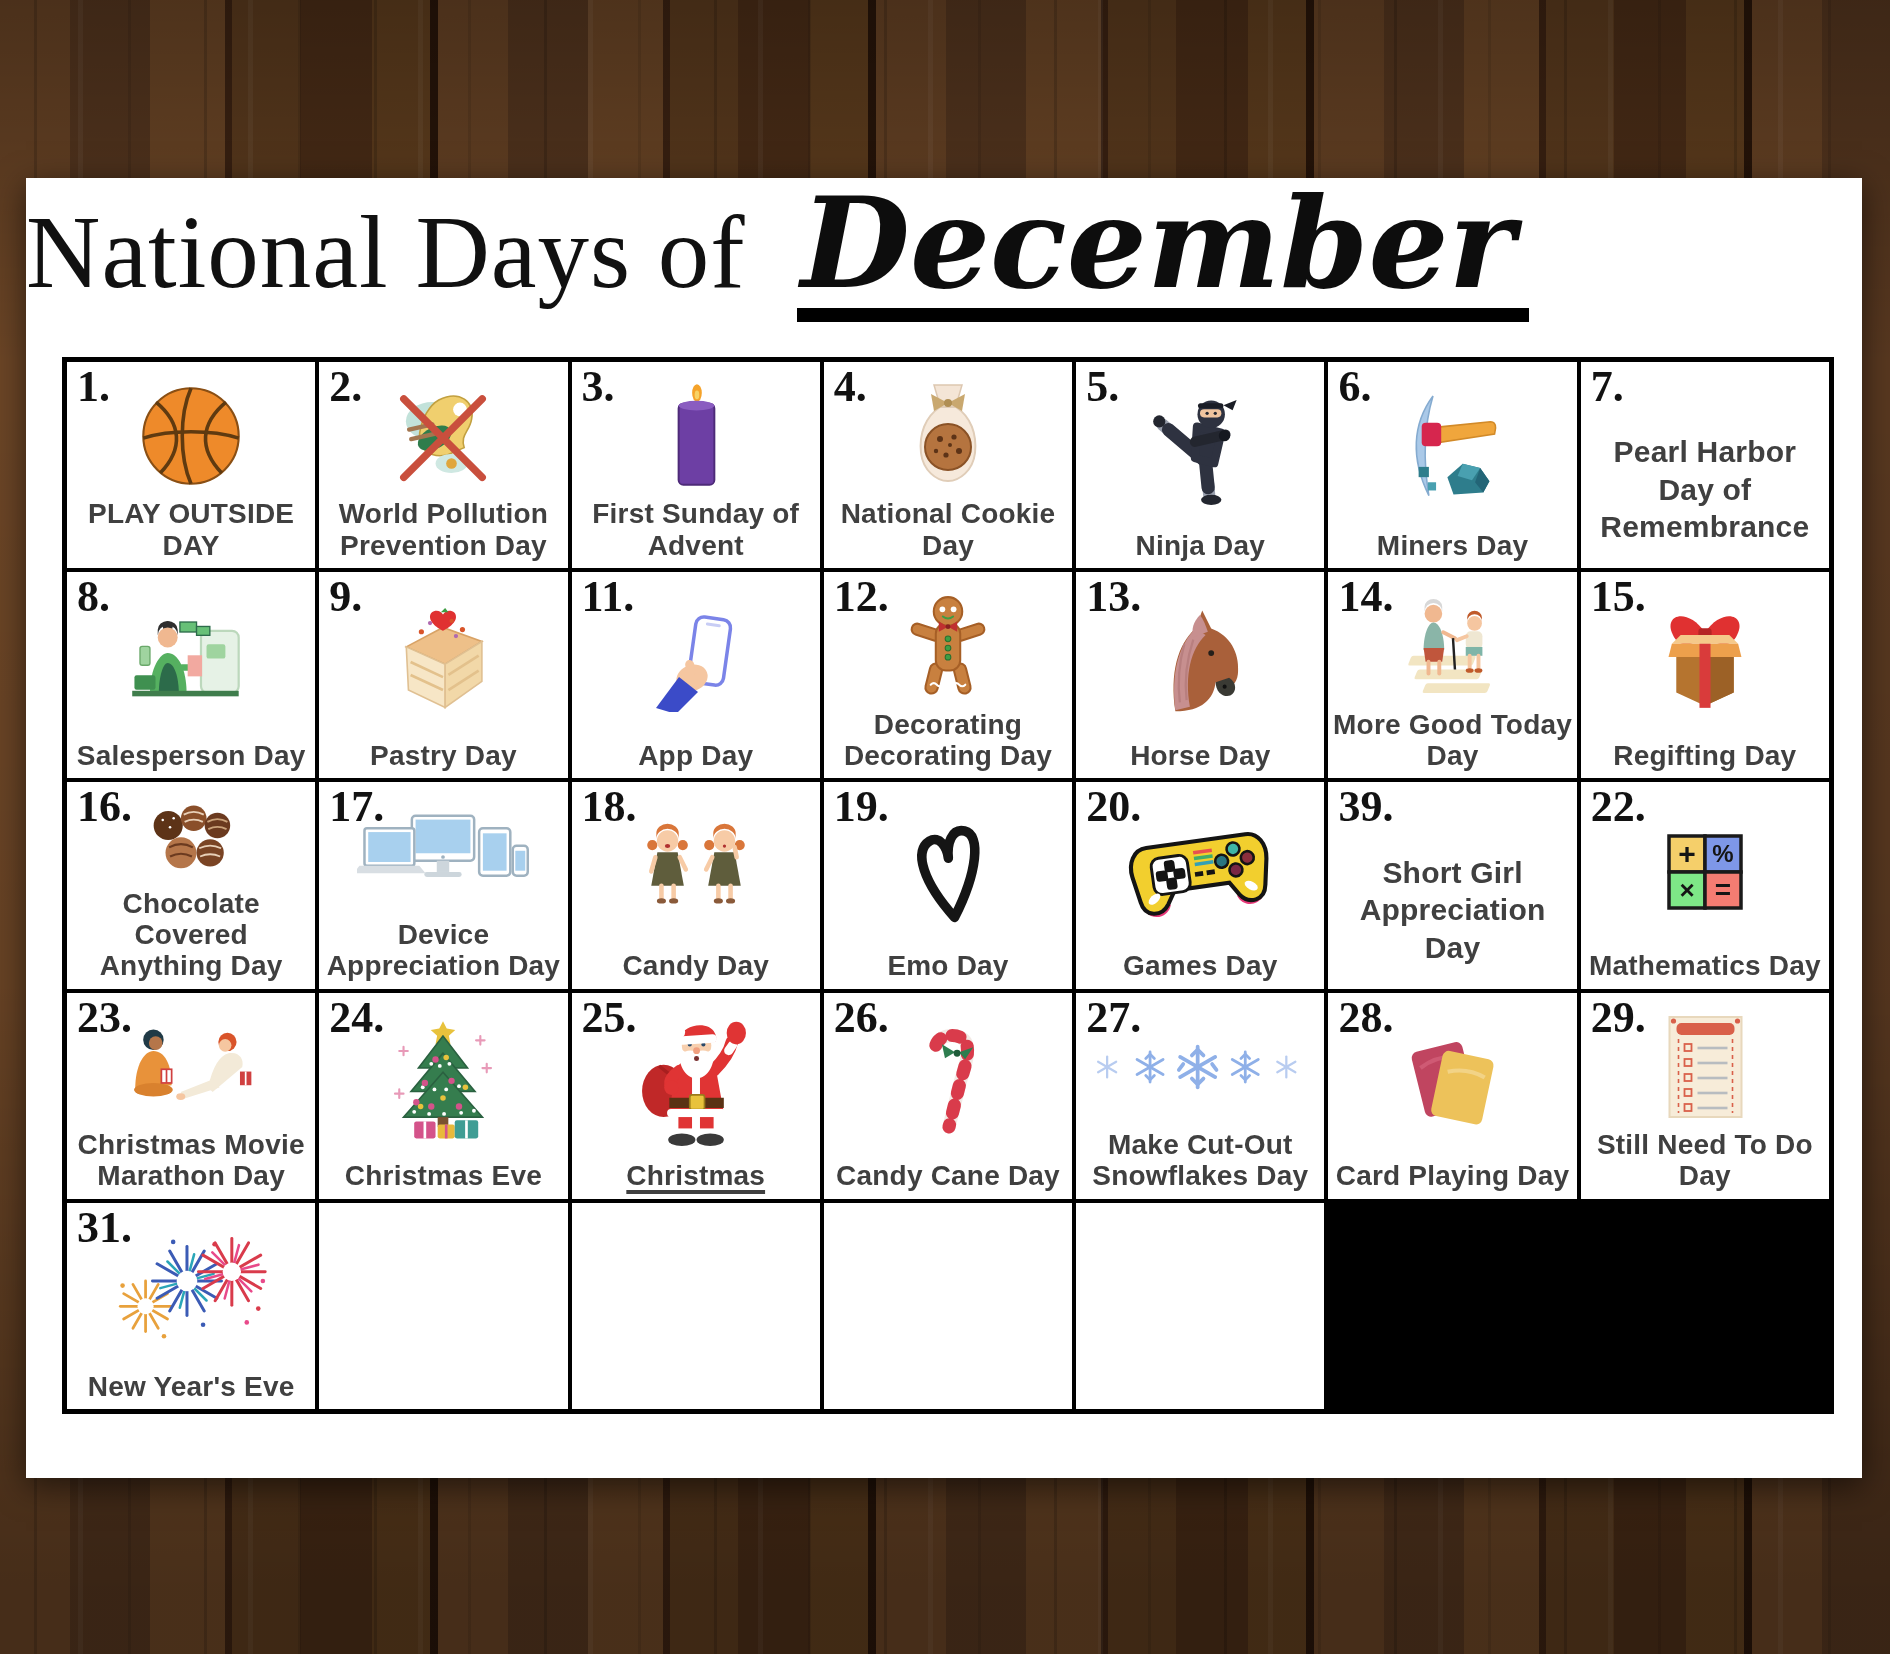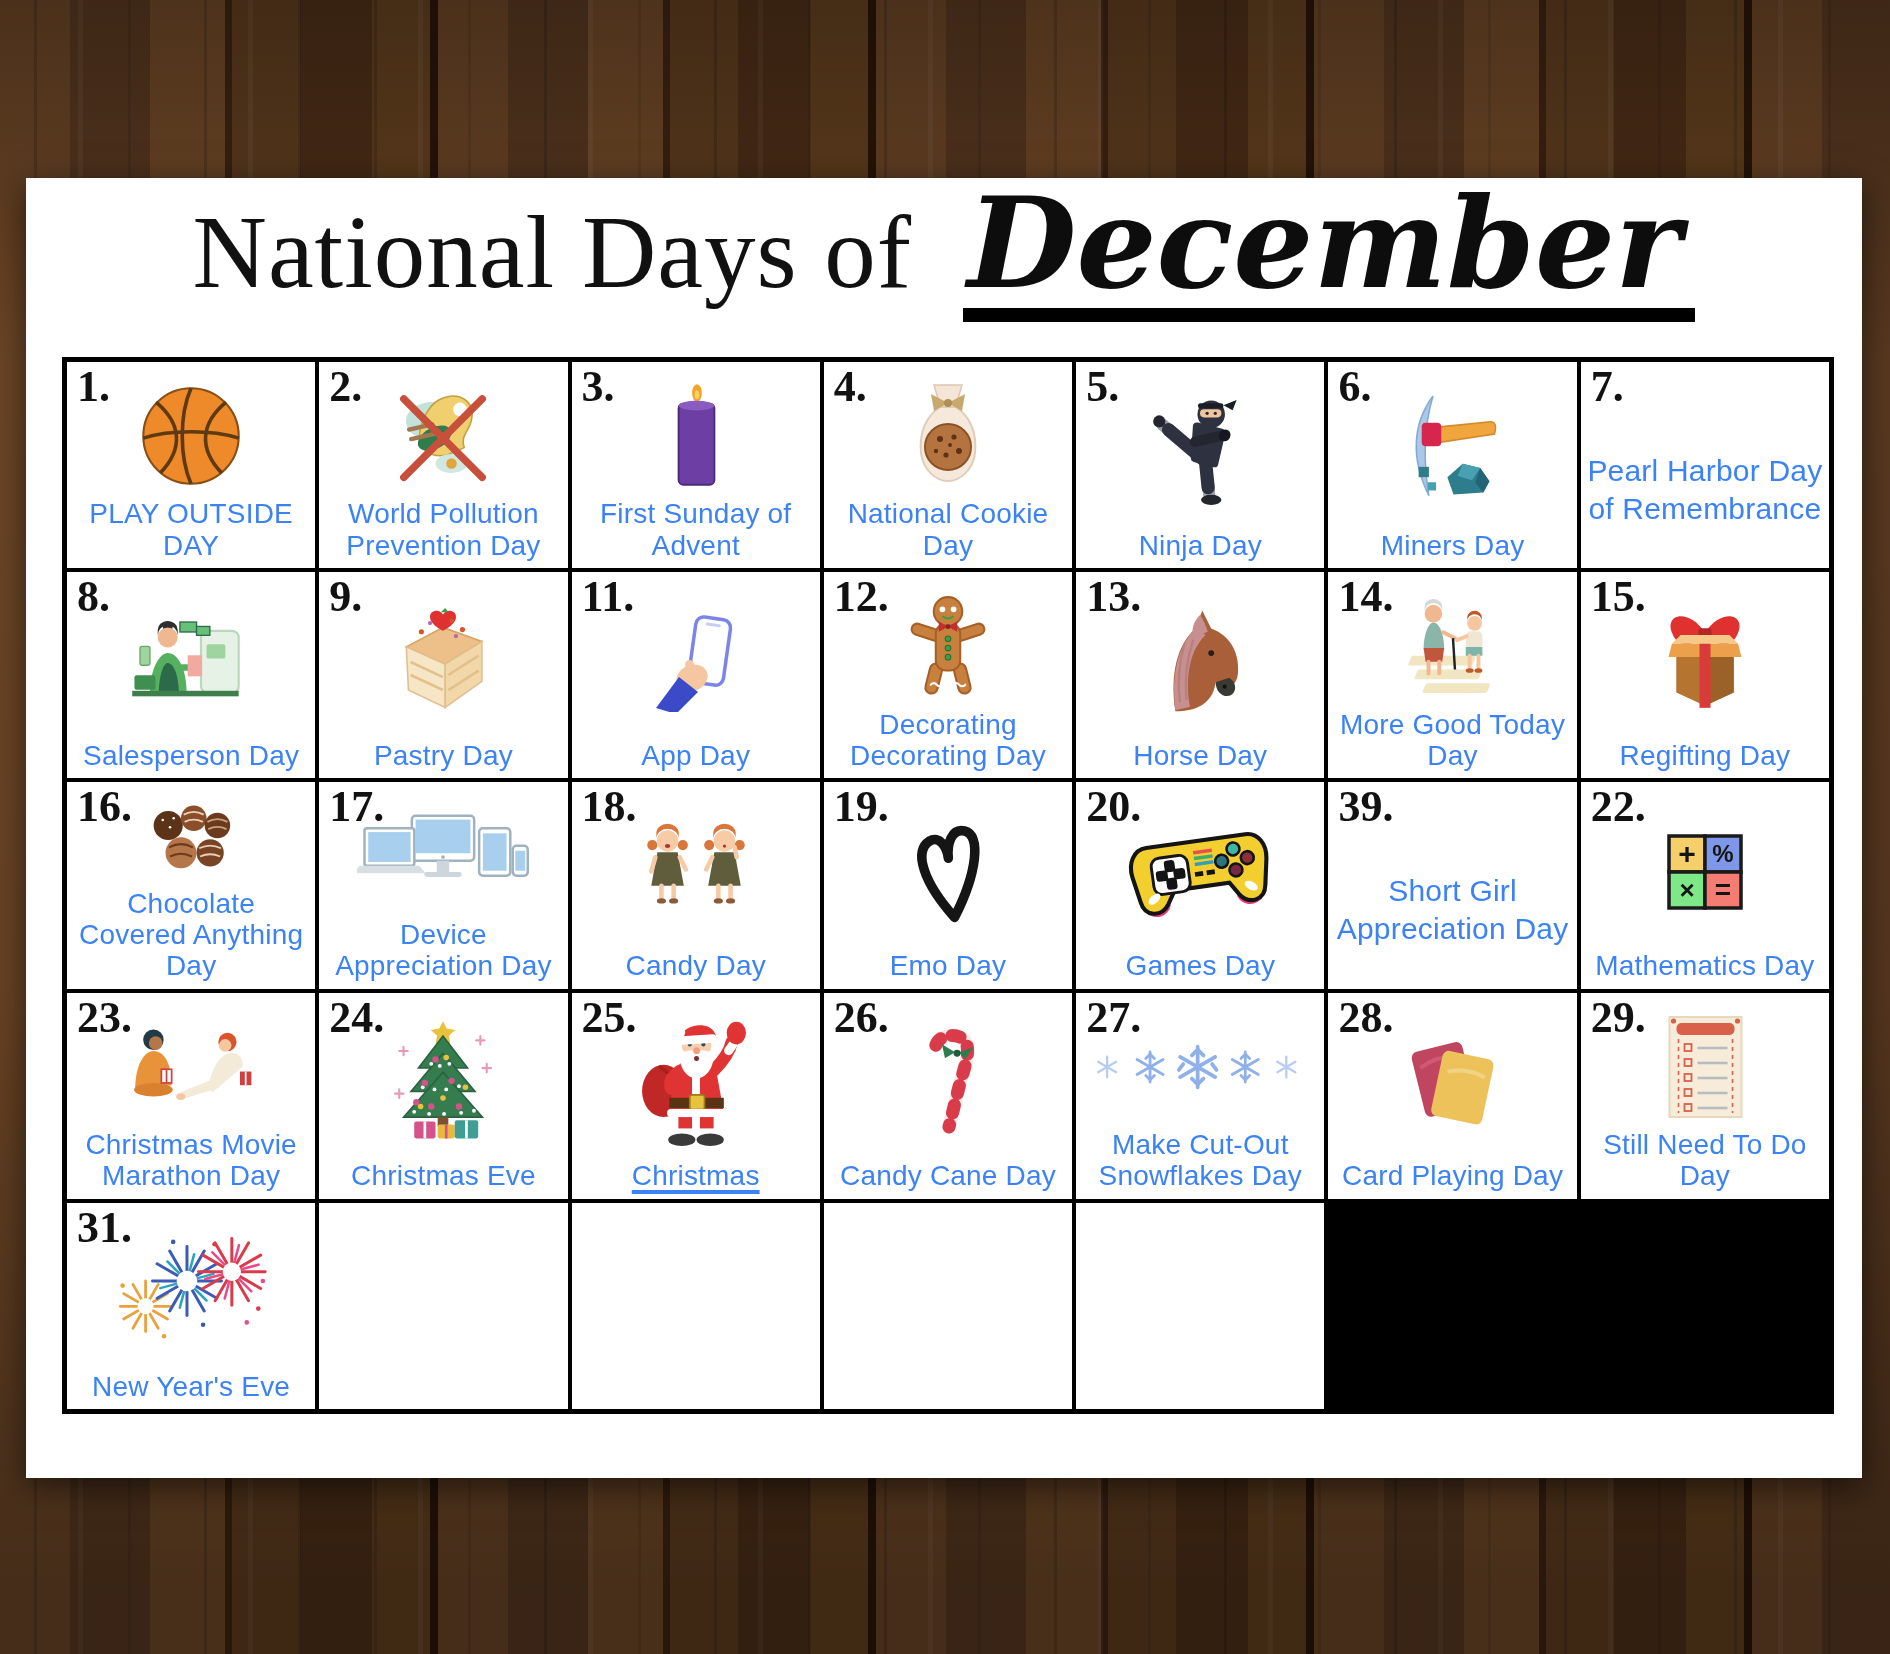--- a/index.html
+++ b/index.html
@@ -19,21 +19,21 @@
         #3f2413 225px 232px,
         #5f3d1f 232px 300px, #4e2f18 300px 372px, #63401f 372px 430px,
         #2a160a 430px 438px);
   }
   .paper{
     position:absolute;left:26px;top:178px;width:1836px;height:1300px;
     background:#ffffff;box-shadow:0 8px 30px rgba(0,0,0,0.55);
   }
   .title-row{
     position:absolute;left:0;top:2px;width:100%;height:172px;
-    display:flex;justify-content:center;align-items:baseline;gap:30px;
+    display:flex;justify-content:flex-start;align-items:baseline;gap:30px;
     white-space:nowrap;
   }
   .title-main{
     font-family:"Liberation Serif",serif;font-size:103px;color:#111;
     letter-spacing:1px;
   }
   .title-month{
     font-family:"DejaVu Serif",serif;font-style:italic;font-weight:bold;
     font-size:126px;color:#0d0d0d;line-height:1;
     border-bottom:14px solid #000;padding:0 14px 2px 4px;margin-left:21px;
@@ -50,21 +50,21 @@
     padding:4px 3px 7px;
   }
   .num{
     position:absolute;top:0px;left:10px;
     font-family:"Liberation Serif",serif;font-weight:600;font-size:44px;color:#121212;
     line-height:1.15;
   }
   .iconbox{flex:1 1 auto;display:flex;align-items:center;justify-content:center;
     width:100%;padding-top:8px;min-height:0;}
   .label{
-    text-align:center;font-weight:normal;font-size:28px;line-height:1.12;color:#3b82f6;
+    text-align:center;font-weight:bold;font-size:28px;line-height:1.12;color:#404040;
     letter-spacing:0.2px;
   }
   .label.u{text-decoration:underline;text-decoration-thickness:4px;text-underline-offset:5px;}
   .cell.no-icon{justify-content:center;padding-top:56px;}
   .cell.no-icon .label{font-size:30px;line-height:1.25;}
   svg{display:block;}
 </style>
 </head>
 <body>
 

